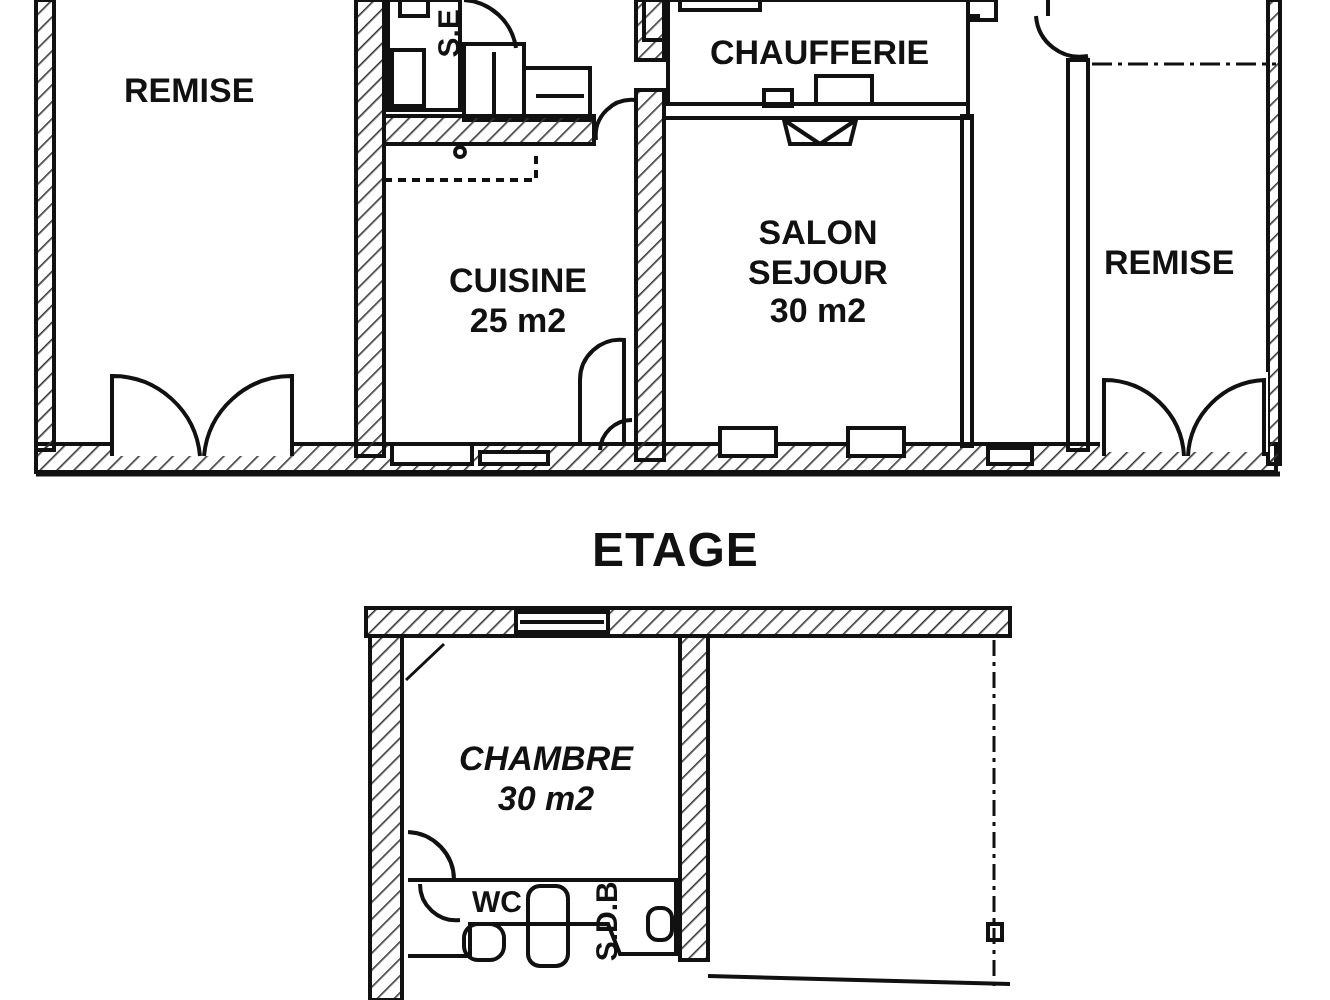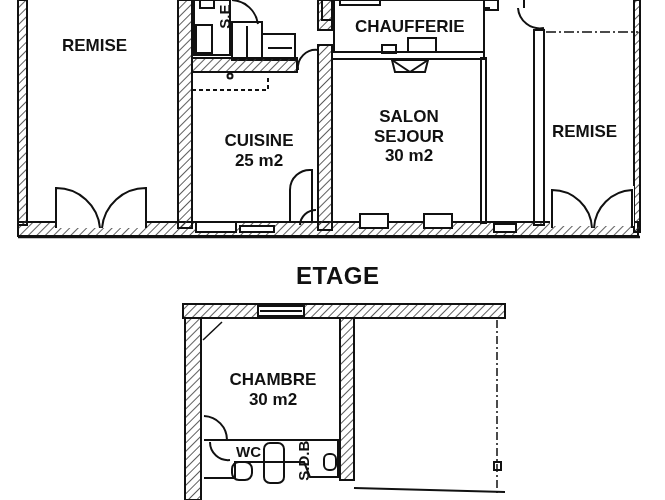--- a/index.html
+++ b/index.html
@@ -128,19 +128,19 @@
 <div class="lbl room" style="left:362px; top:107px; width:94px;">
   <div>SALON</div>
   <div>SEJOUR</div>
   <div>30 m2</div>
 </div>
 
 <div class="lbl room" style="left:552px; top:122px;">REMISE</div>
 
 <div class="lbl big" style="left:296px; top:262px;">ETAGE</div>
 
-<div class="lbl room" style="left:218px; top:370px; width:110px;">
+<div class="lbl room" style="left:218px; top:370px; width:110px;font-style:italic;">
   <div>CHAMBRE</div>
   <div>30 m2</div>
 </div>
 
 <div class="lbl small" style="left:236px; top:443px;">WC</div>
 <div class="lbl small vert" style="left:279px; top:452px; width:50px;">S.D.B</div>
 
 </body></html>

